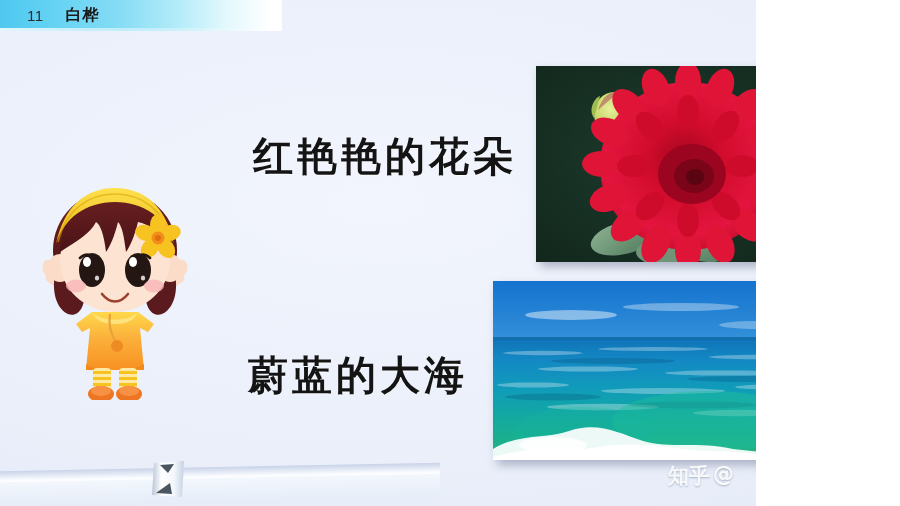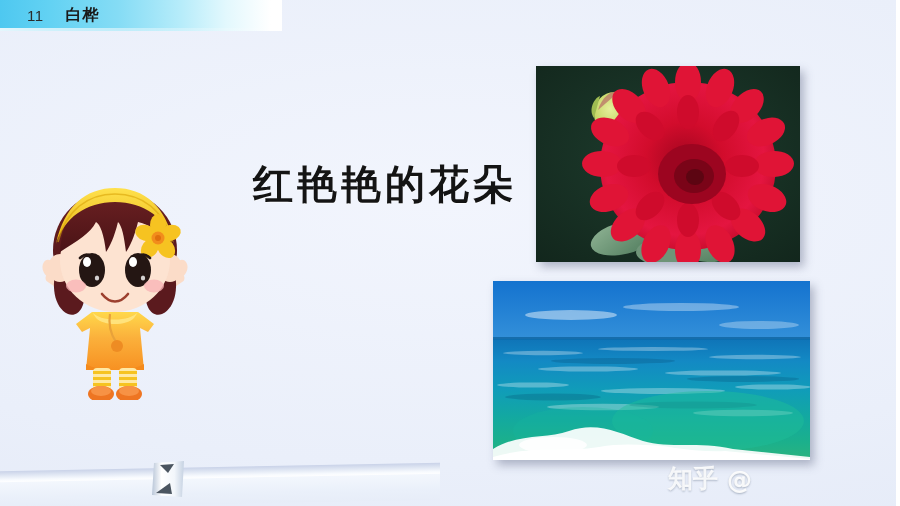--- a/index.html
+++ b/index.html
@@ -5,21 +5,21 @@
   html, body {
     margin: 0;
     padding: 0;
     background: #ffffff;
   }
   body {
     font-family: "Liberation Sans", sans-serif;
   }
   #slide {
     position: relative;
-    width: 896px;
+    width: 756px;
     height: 506px;
     overflow: hidden;
     background: #d946ef;
   }
   
   .bg-base {
     position: absolute;
     inset: 0;
     background:
       radial-gradient(ellipse 120% 80% at 50% 40%, #f2f5fd 0%, #eaeffa 65%, #e4eaf7 100%);
@@ -78,21 +78,20 @@
   
   .phrase {
     position: absolute;
     font-family: "DejaVu Serif", serif;
     font-weight: 700;
     font-size: 40px;
     color: #141414;
     letter-spacing: 4px;
     white-space: nowrap;
     text-shadow: 0 1px 0 rgba(255,255,255,.6);
-    margin-top: 28px;
   }
   #phrase-flower { left: 253px; top: 129px; }
   #phrase-sea    { left: 248px; top: 348px; }
 
   
   .photo {
     position: absolute;
     box-shadow: 4px 5px 9px rgba(70,80,110,.38);
     overflow: hidden;
     background: #123;
@@ -155,24 +154,24 @@
     height: 228px;
   }
   #girl svg { display: block; width: 100%; height: 100%; }
 
   
   .watermark {
     position: absolute;
     left: 668px;
     top: 462px;
     display: flex;
-    align-items: flex-end;
-    gap: 9px;
+    align-items: flex-start;
+    gap: 3px;
     font-family: "DejaVu Sans", sans-serif;
-    font-size: 25px;
+    font-size: 21px;
     font-weight: 700;
     color: rgba(255,255,255,.88);
     text-shadow:
       0 1px 2px rgba(40,60,90,.35),
       0 0 1px rgba(255,255,255,.9);
     pointer-events: none;
     white-space: nowrap;
   }
   .wm-logo { opacity: .92; }
   .wm-sep { letter-spacing: 0; }
@@ -185,20 +184,21 @@
   <div class="bg-base"></div>
 
   <div class="header-bar"></div>
   <div class="header-inner">
     <span class="header-num">11</span>
     <span class="header-title">白桦</span>
   </div>
 
   <div class="phrase" id="phrase-flower">红艳艳的花朵</div>
 
+  <div class="phrase" id="phrase-sea">蔚蓝的大海</div>
 
   <div class="photo" id="photo-flower">
     <svg class="photo-svg" viewBox="0 0 264 196" preserveAspectRatio="none">
       <defs>
         <radialGradient id="fbg" cx="50%" cy="45%" r="75%">
           <stop offset="0%" stop-color="#1e3d2e"></stop>
           <stop offset="100%" stop-color="#12261c"></stop>
         </radialGradient>
         <radialGradient id="petalG" cx="48%" cy="46%" r="58%">
           <stop offset="0%" stop-color="#a3061f"></stop>

